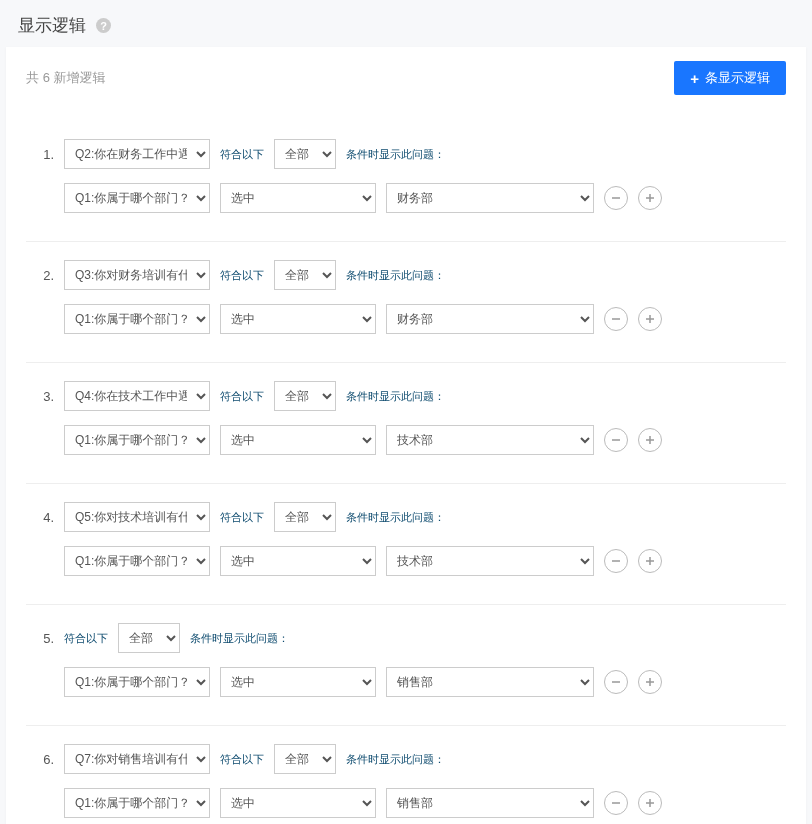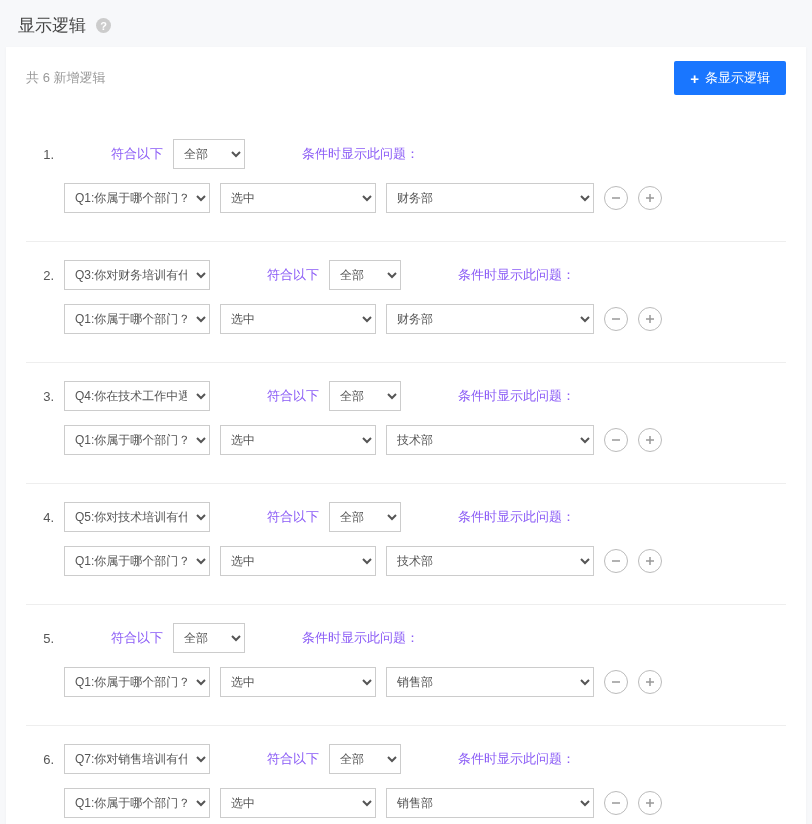--- a/index.html
+++ b/index.html
@@ -102,29 +102,28 @@
     height: 30px;
     border: 1px solid #ccc;
     background: #fff;
     font-size: 12px;
     color: #555;
     padding: 0 6px;
     font-family: inherit;
     cursor: pointer;
   }
   .sel-question { width: 146px; }
-  .sel-scope { width: 72px; }
+  .sel-scope { width: 62px; }
   .sel-condq { width: 146px; }
   .sel-op { width: 156px; }
   .sel-value { width: 208px; }
   .static-text {
-    color: #8b5cf6;
-    font-size: 13px;
+    color: #0c4a6e;
+    font-size: 11px;
     white-space: nowrap;
-    margin-left: 47px;
   }
   .circle-btn {
     width: 24px;
     height: 24px;
     border: 1.4px solid #bbb;
     border-radius: 50%;
     background: #fff;
     display: inline-flex;
     align-items: center;
     justify-content: center;
@@ -149,20 +148,23 @@
     <button class="add-btn">
       <span class="plus">+</span>
       <span>条显示逻辑</span>
     </button>
   </div>
 
   <ol class="rules" id="rules-container">
   <li class="rule">
     <div class="row">
       <span class="index">1.</span>
+      <select class="sel-question">
+        <option>Q2:你在财务工作中遇</option>
+      </select>
       <span class="static-text">符合以下</span>
       <select class="sel-scope">
         <option>全部</option>
       </select>
       <span class="static-text">条件时显示此问题：</span>
     </div>
     <div class="row">
       <span class="indent"></span>
       <select class="sel-condq">
         <option>Q1:你属于哪个部门？</option>

